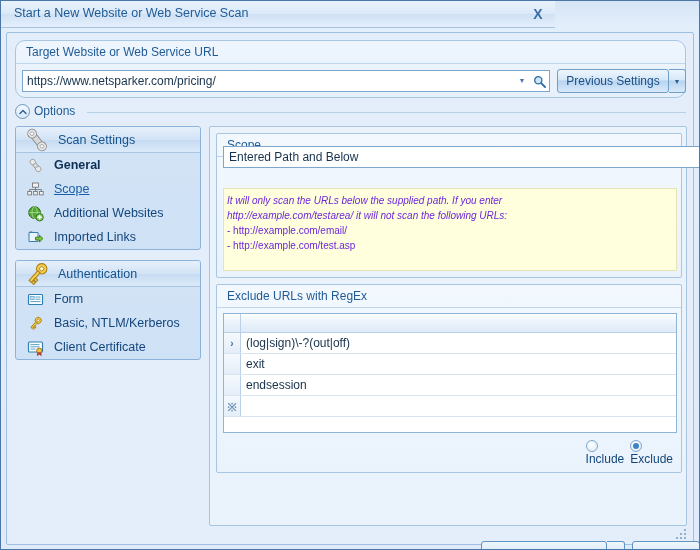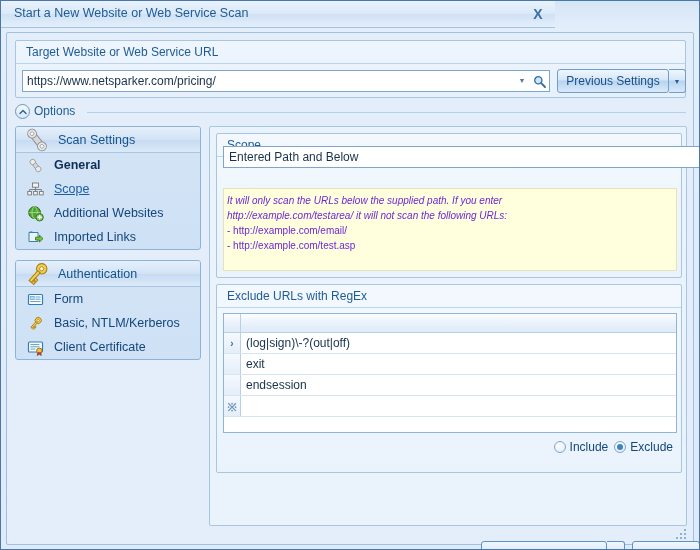--- a/index.html
+++ b/index.html
@@ -45,21 +45,21 @@
     width: 688px; height: 513px;
     background: #e4eefb;
     border: 1px solid #9fc0de;
     border-radius: 2px;
   }
 
   
   #url-group {
     position: absolute; left: 8px; top: 7px; width: 671px; height: 58px;
     border: 1px solid #a8c6e2;
-    border-radius: 2px;
+    border-radius: 10px;
     background: linear-gradient(to bottom, #eef5fd 0%, #e6f0fb 100%);
   }
   #url-group-caption {
     position: absolute; left: 10px; top: 4px;
     font-size: 12px; color: #1f5b95;
   }
   #url-caption-rule {
     position: absolute; left: 0px; top: 22px; width: 669px; height: 1px;
     background: #bed6ec;
   }
@@ -230,21 +230,21 @@
   .grid-row .cell {
     flex: 1; display: flex; align-items: center;
     padding-left: 5px; font-size: 12px; color: #17324c;
   }
   .grid-row.newrow .rowsel { color: #6d93bb; font-size: 11px; }
 
   #radio-row {
     position: absolute; right: 8px; top: 155px;
     display: flex; align-items: center; gap: 6px;
   }
-  .radio-opt { display: flex; align-items: center; cursor: pointer; }
+  .radio-opt { display: flex; align-items: flex-start; cursor: pointer; flex-direction: column; }
   .radio-dot {
     width: 12px; height: 12px; border-radius: 50%;
     border: 1px solid #7ea6cc;
     background: radial-gradient(circle at 40% 35%, #ffffff, #dde9f6);
     margin-right: 4px;
     display: flex; align-items: center; justify-content: center;
   }
   .radio-opt.checked .radio-dot::after {
     content: ""; width: 6px; height: 6px; border-radius: 50%;
     background: #3d83c6;

